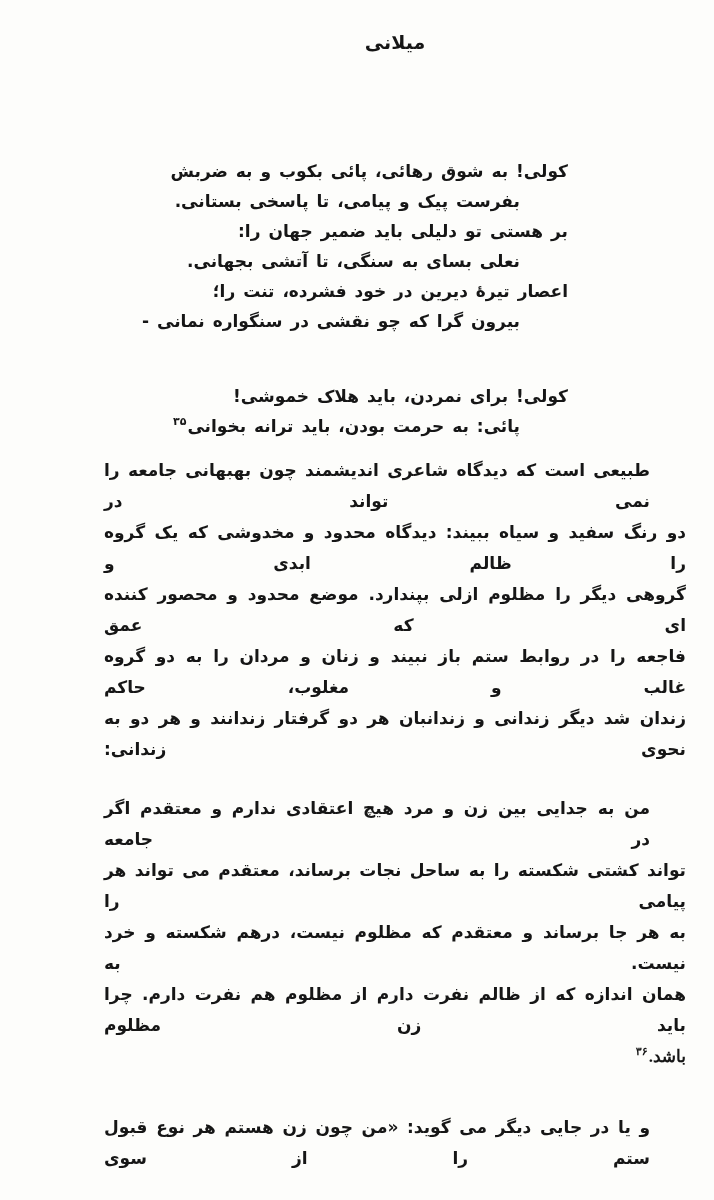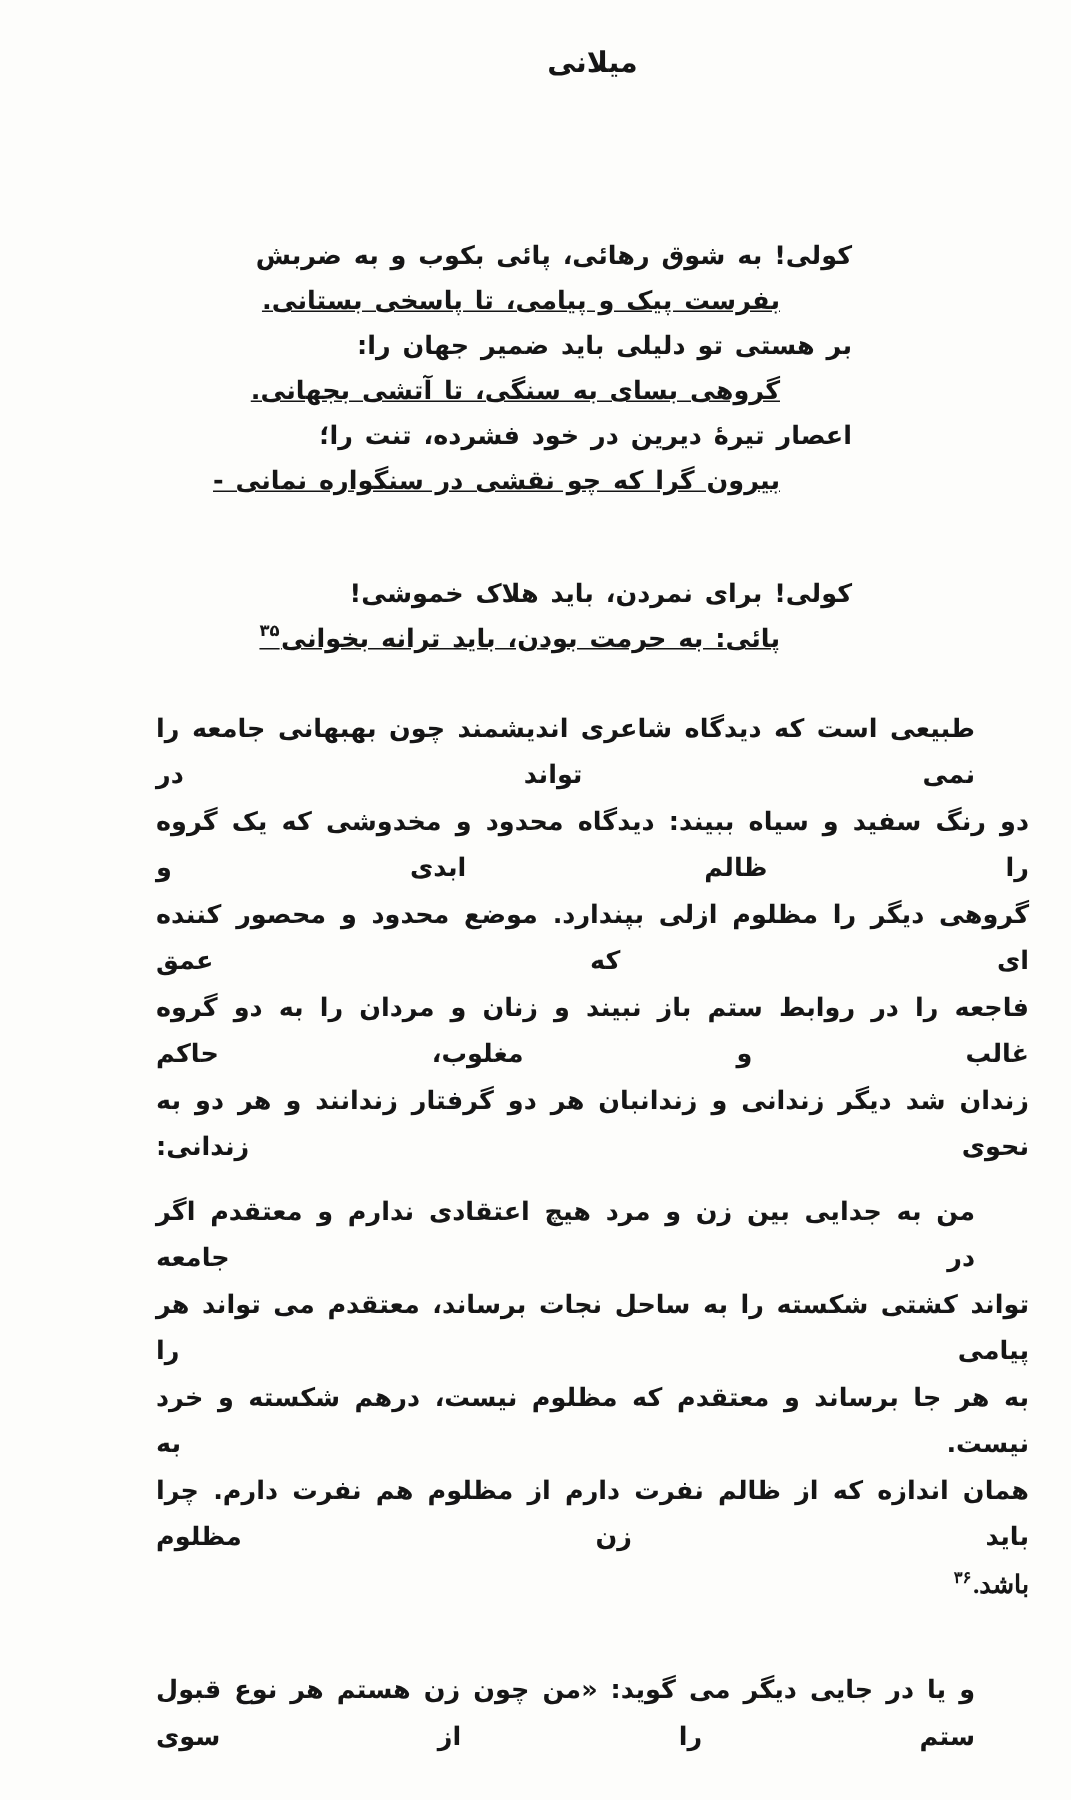--- a/index.html
+++ b/index.html
@@ -32,29 +32,29 @@
     margin-top: 100px;
   }
   .poem-line {
     font-size: 17px;
     line-height: 30px;
     text-align: right;
     white-space: nowrap;
     word-spacing: 2px;
   }
   .hemi1 { margin-right: 118px; }
-  .hemi2 { margin-right: 166px; text-decoration: underline; }
+  .hemi2 { margin-right: 166px; }
   .stanza2 { margin-top: 45px; }
   .para {
     font-size: 17px;
     line-height: 31px;
     word-spacing: 2px;
   }
-  .para-1 { margin-top: 30px; }
-  .para-2 { margin-top: 12px; }
+  .para-1 { margin-top: 14px; }
+  .para-2 { margin-top: 28px; }
   .para-3 { margin-top: 40px; }
   .jline {
     text-align: justify;
     text-align-last: justify;
   }
   .indent { padding-right: 36px; }
   .endline {
     text-align: right;
     text-align-last: right;
     font-family: Liberation Serif, serif;
@@ -71,21 +71,21 @@
 
 <div class="page">
 
   <div class="running-head">میلانی</div>
 
   <div class="poem">
     <div class="stanza1">
       <div class="poem-line hemi1">کولی! به شوق رهائی، پائی بکوب و به ضربش</div>
       <div class="poem-line hemi2">بفرست پیک و پیامی، تا پاسخی بستانی.</div>
       <div class="poem-line hemi1">بر هستی تو دلیلی باید ضمیر جهان را:</div>
-      <div class="poem-line hemi2">گروهی بسای به سنگی، تا آتشی بجهانی.</div>
+      <div class="poem-line hemi2">نعلی بسای به سنگی، تا آتشی بجهانی.</div>
       <div class="poem-line hemi1">اعصار تیرهٔ دیرین در خود فشرده، تنت را؛</div>
       <div class="poem-line hemi2">بیرون گرا که چو نقشی در سنگواره نمانی -</div>
     </div>
     <div class="stanza2">
       <div class="poem-line hemi1">کولی! برای نمردن، باید هلاک خموشی!</div>
       <div class="poem-line hemi2">
         <span>پائی: به حرمت بودن، باید ترانه بخوانی</span><sup class="ref">۳۵</sup>
       </div>
     </div>
   </div>

